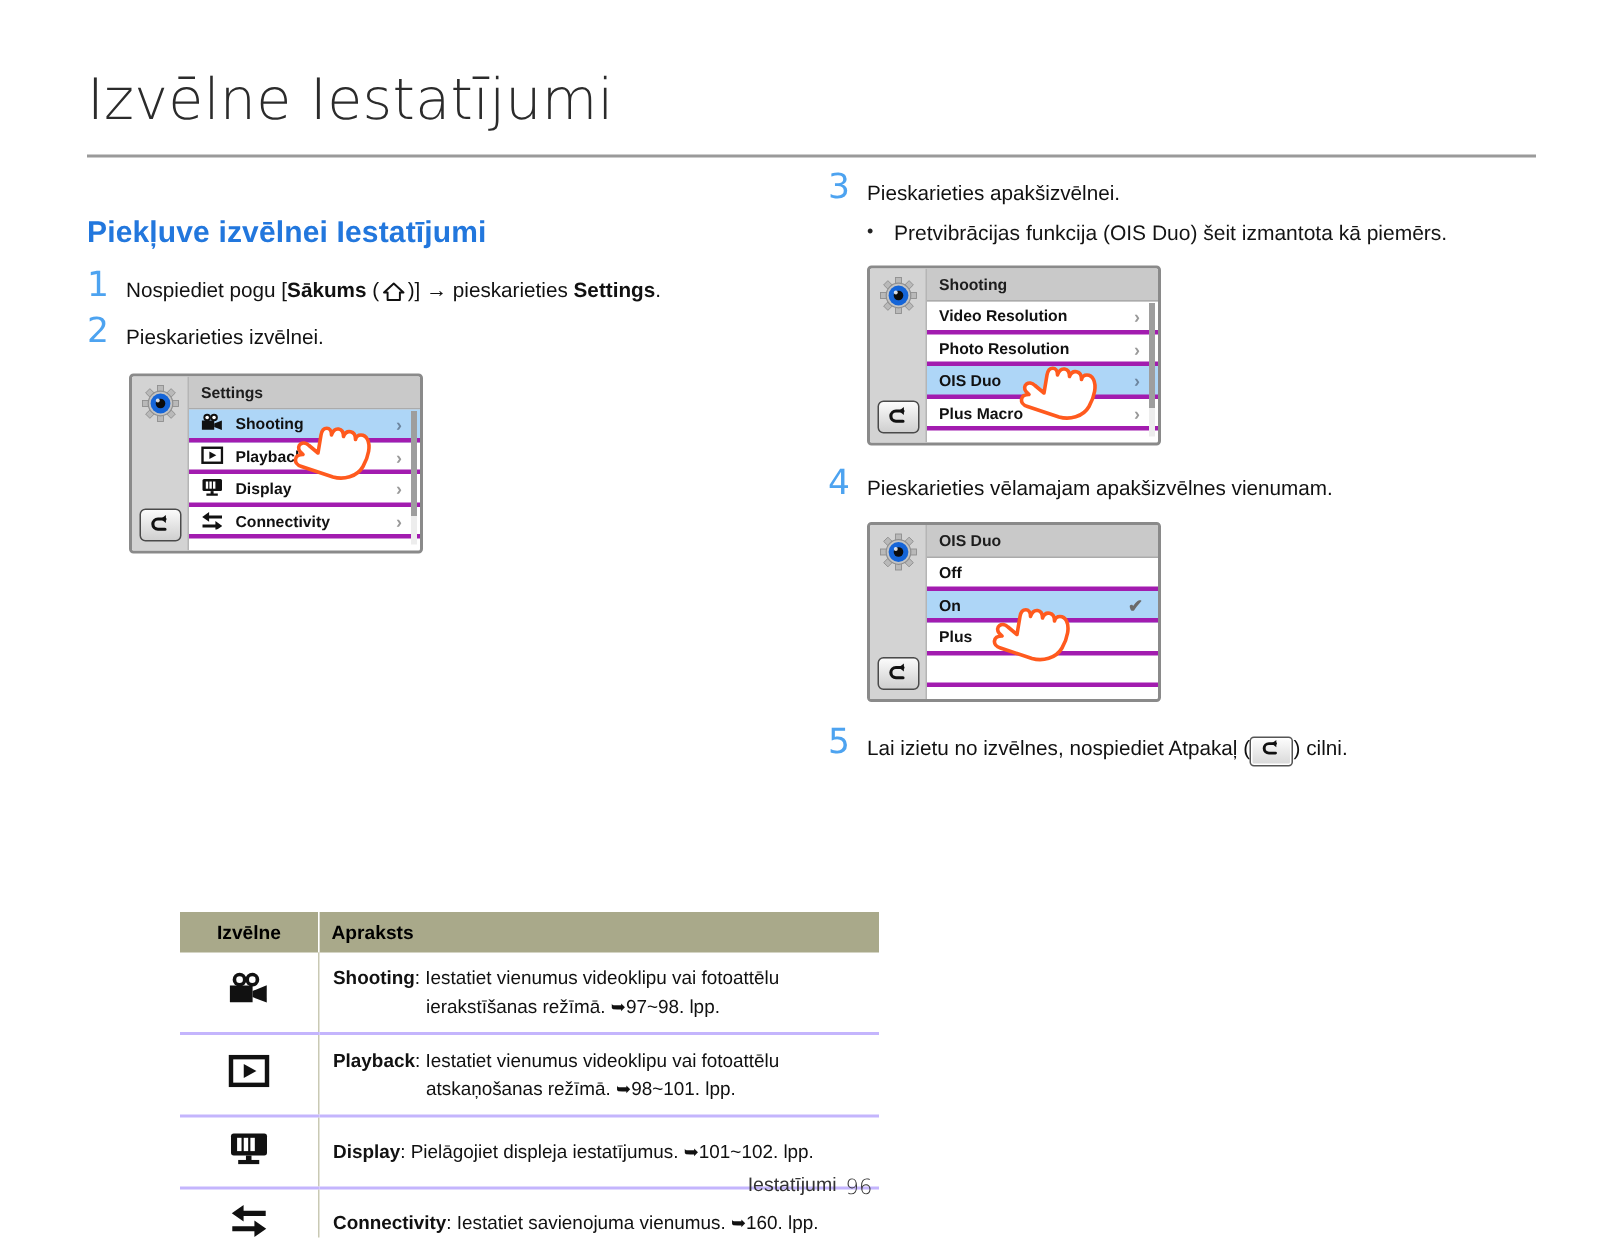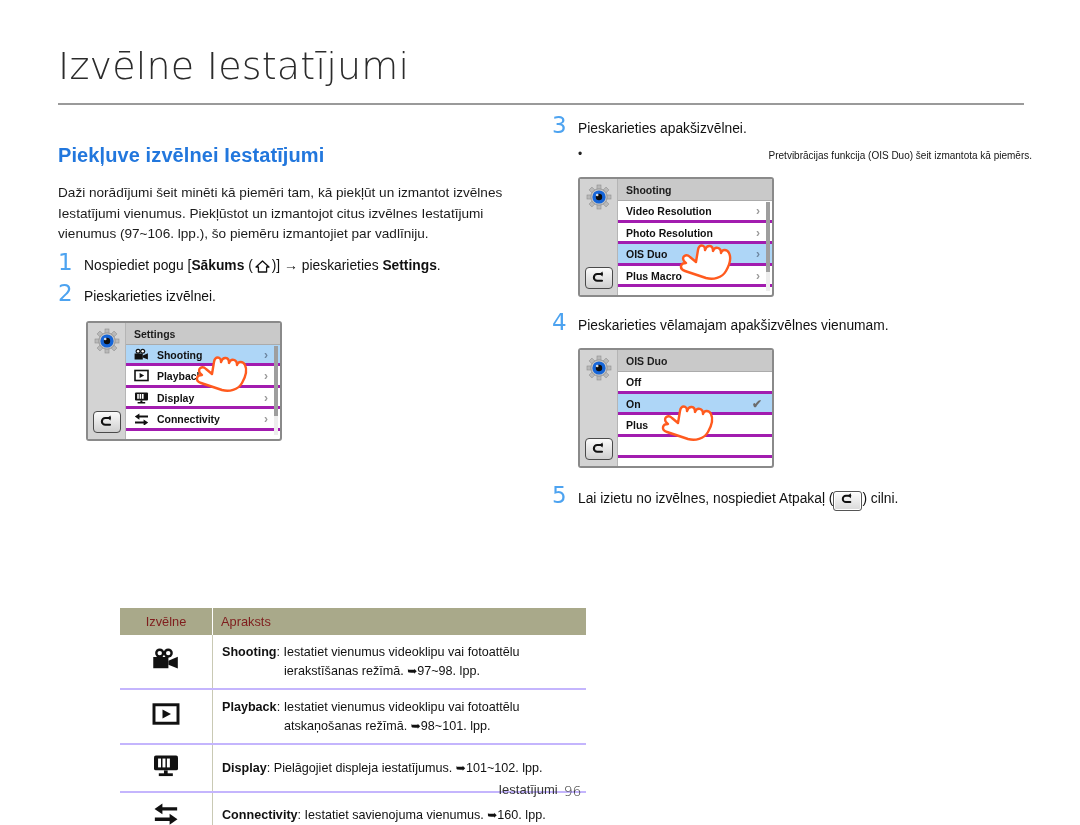--- a/index.html
+++ b/index.html
@@ -79,24 +79,23 @@
     font-size: 23px;
     font-weight: 400;
     font-family: "DejaVu Sans", sans-serif;
   }
   .step b { font-weight: 700; }
 
   .bullet {
     position: relative;
     padding-left: 44px;
     margin-top: 7px;
-    font-size: 10px;
+    font-size: 14px;
     line-height: 19px;
     color: #141414;
-    text-align: right;
   }
   .bullet::before {
     content: "\2022";
     position: absolute;
     left: 26px;
     top: -1px;
     font-size: 12px;
     color: #222;
   }
 
@@ -239,22 +238,22 @@
   .menu-table {
     position: absolute;
     left: 62px;
     top: 464px;
     width: 466px;
     border-collapse: collapse;
     font-size: 12.6px;
   }
   .menu-table th {
     background: #a9a98a;
-    color: #7f1d1d;
-    font-weight: 400;
+    color: #000000;
+    font-weight: 700;
     text-align: left;
     padding: 6px 8px;
     font-size: 12.8px;
     border-right: 1px solid #ffffff;
   }
   .menu-table th:last-child { border-right: none; }
   .menu-table td {
     border-bottom: 2px solid #c4b5fd;
     border-right: 1px solid #c9c9b4;
     padding: 8px 9px;
@@ -295,21 +294,20 @@
 
 <div class="page">
 
   <div class="page-title">Izvēlne Iestatījumi</div>
   <div class="title-rule"></div>
 
   <div class="col-left">
 
     <div class="section-heading">Piekļuve izvēlnei Iestatījumi</div>
 
-    <p class="body-par">Daži norādījumi šeit minēti kā piemēri tam, kā piekļūt un izmantot izvēlnes Iestatījumi vienumus. Piekļūstot un izmantojot citus izvēlnes Iestatījumi vienumus (97~106. lpp.), šo piemēru izmantojiet par vadlīniju.</p>
 
     <div class="step">
       <span class="num">1</span>
       <span>Nospiediet pogu [</span><b>Sākums</b><span> (</span><span class="key-home"><svg width="17" height="15" viewBox="0 0 17 15">
             <path d="M8.5 2 L15 8 L12.6 8 L12.6 13 L4.4 13 L4.4 8 L2 8 Z" fill="none" stroke="#111" stroke-width="1.3" stroke-linejoin="round"></path>
           </svg></span><span>)] </span><span class="arrow-r">→</span><span> pieskarieties </span><b>Settings</b><span>.</span>
     </div>
 
     <div class="step">
       <span class="num">2</span>

